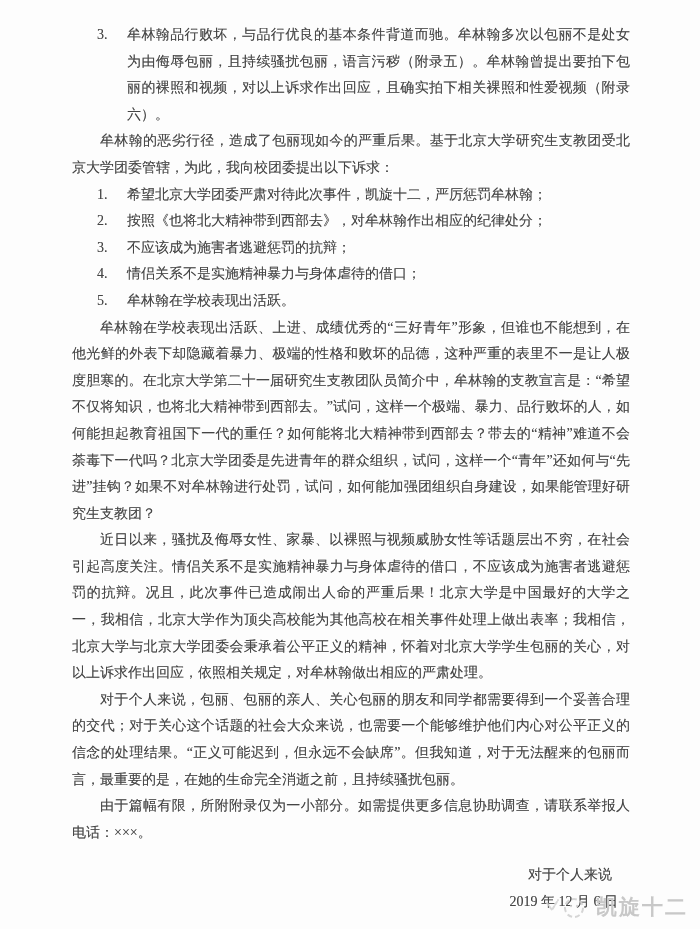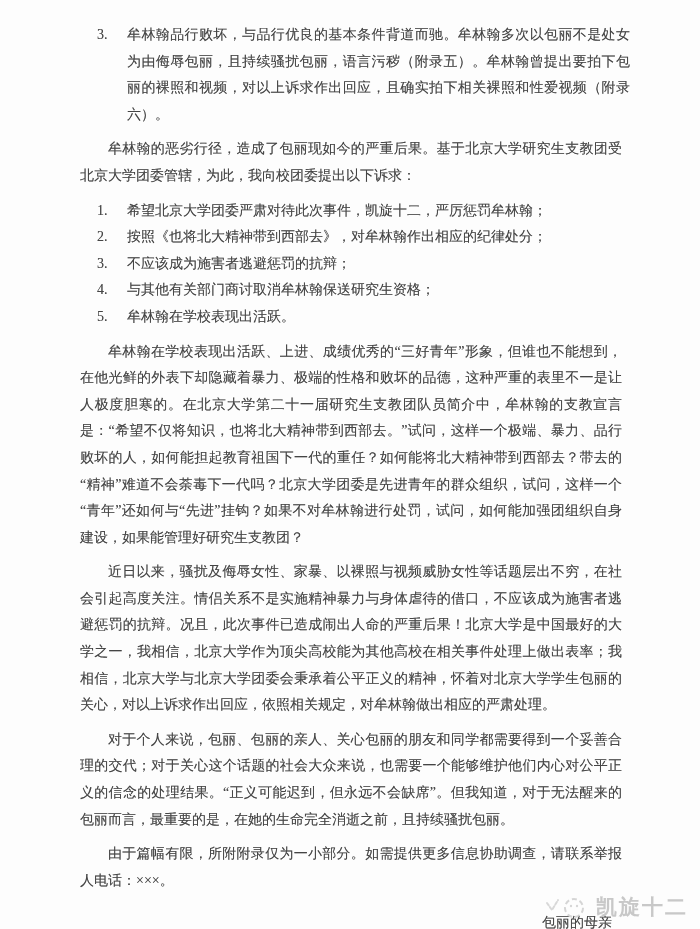--- a/index.html
+++ b/index.html
@@ -32,21 +32,21 @@
   .hang-item .num {
     flex: none;
     width: 30px;
   }
   .hang-item .itm-text {
     flex: 1;
     text-align: justify;
   }
   
   .para {
-    margin: 8px;
+    margin: 0;
     text-indent: 2em;
     text-align: justify;
   }
   
   .demand-row {
     display: flex;
     margin-left: 25px;
   }
   .demand-row .num {
     flex: none;
@@ -104,34 +104,34 @@
     <div class="demand-row">
       <span class="num">2.</span>
       <span class="demand-text">按照《也将北大精神带到西部去》，对牟林翰作出相应的纪律处分；</span>
     </div>
     <div class="demand-row">
       <span class="num">3.</span>
       <span class="demand-text">不应该成为施害者逃避惩罚的抗辩；</span>
     </div>
     <div class="demand-row">
       <span class="num">4.</span>
-      <span class="demand-text">与其他有关部门商讨取消牟林翰保送研究生资格；</span>
+      <span class="demand-text">情侣关系不是实施精神暴力与身体虐待的借口；</span>
     </div>
     <div class="demand-row">
       <span class="num">5.</span>
       <span class="demand-text">牟林翰在学校表现出活跃。</span>
     </div>
 
     <p class="para">牟林翰在学校表现出活跃、上进、成绩优秀的“三好青年”形象，但谁也不能想到，在他光鲜的外表下却隐藏着暴力、极端的性格和败坏的品德，这种严重的表里不一是让人极度胆寒的。在北京大学第二十一届研究生支教团队员简介中，牟林翰的支教宣言是：“希望不仅将知识，也将北大精神带到西部去。”试问，这样一个极端、暴力、品行败坏的人，如何能担起教育祖国下一代的重任？如何能将北大精神带到西部去？带去的“精神”难道不会荼毒下一代吗？北京大学团委是先进青年的群众组织，试问，这样一个“青年”还如何与“先进”挂钩？如果不对牟林翰进行处罚，试问，如何能加强团组织自身建设，如果能管理好研究生支教团？</p>
     <p class="para">近日以来，骚扰及侮辱女性、家暴、以裸照与视频威胁女性等话题层出不穷，在社会引起高度关注。情侣关系不是实施精神暴力与身体虐待的借口，不应该成为施害者逃避惩罚的抗辩。况且，此次事件已造成闹出人命的严重后果！北京大学是中国最好的大学之一，我相信，北京大学作为顶尖高校能为其他高校在相关事件处理上做出表率；我相信，北京大学与北京大学团委会秉承着公平正义的精神，怀着对北京大学学生包丽的关心，对以上诉求作出回应，依照相关规定，对牟林翰做出相应的严肃处理。</p>
     <p class="para">对于个人来说，包丽、包丽的亲人、关心包丽的朋友和同学都需要得到一个妥善合理的交代；对于关心这个话题的社会大众来说，也需要一个能够维护他们内心对公平正义的信念的处理结果。“正义可能迟到，但永远不会缺席”。但我知道，对于无法醒来的包丽而言，最重要的是，在她的生命完全消逝之前，且持续骚扰包丽。</p>
     <p class="para">由于篇幅有限，所附附录仅为一小部分。如需提供更多信息协助调查，请联系举报人电话：×××。</p>
 
     <div class="sig-block">
-      <div class="sig-name">包丽的母亲</div>
+      <div class="sig-name">对于个人来说</div>
       <div class="sig-date">2019 年 12 月 6 日</div>
     </div>
   </div>
 
   <div class="watermark">
     <span>
       <svg width="46" height="26" viewBox="0 0 46 26">
         <path d="M3 8 L8 15 L14 5" fill="none" stroke="#d2d2d2" stroke-width="2" stroke-linecap="round" stroke-dasharray="3 2"></path>
         <circle cx="30" cy="13" r="9" fill="none" stroke="#cfcfcf" stroke-width="2" stroke-dasharray="5 3"></circle>
         <circle cx="27" cy="11" r="1.2" fill="#cfcfcf"></circle>

